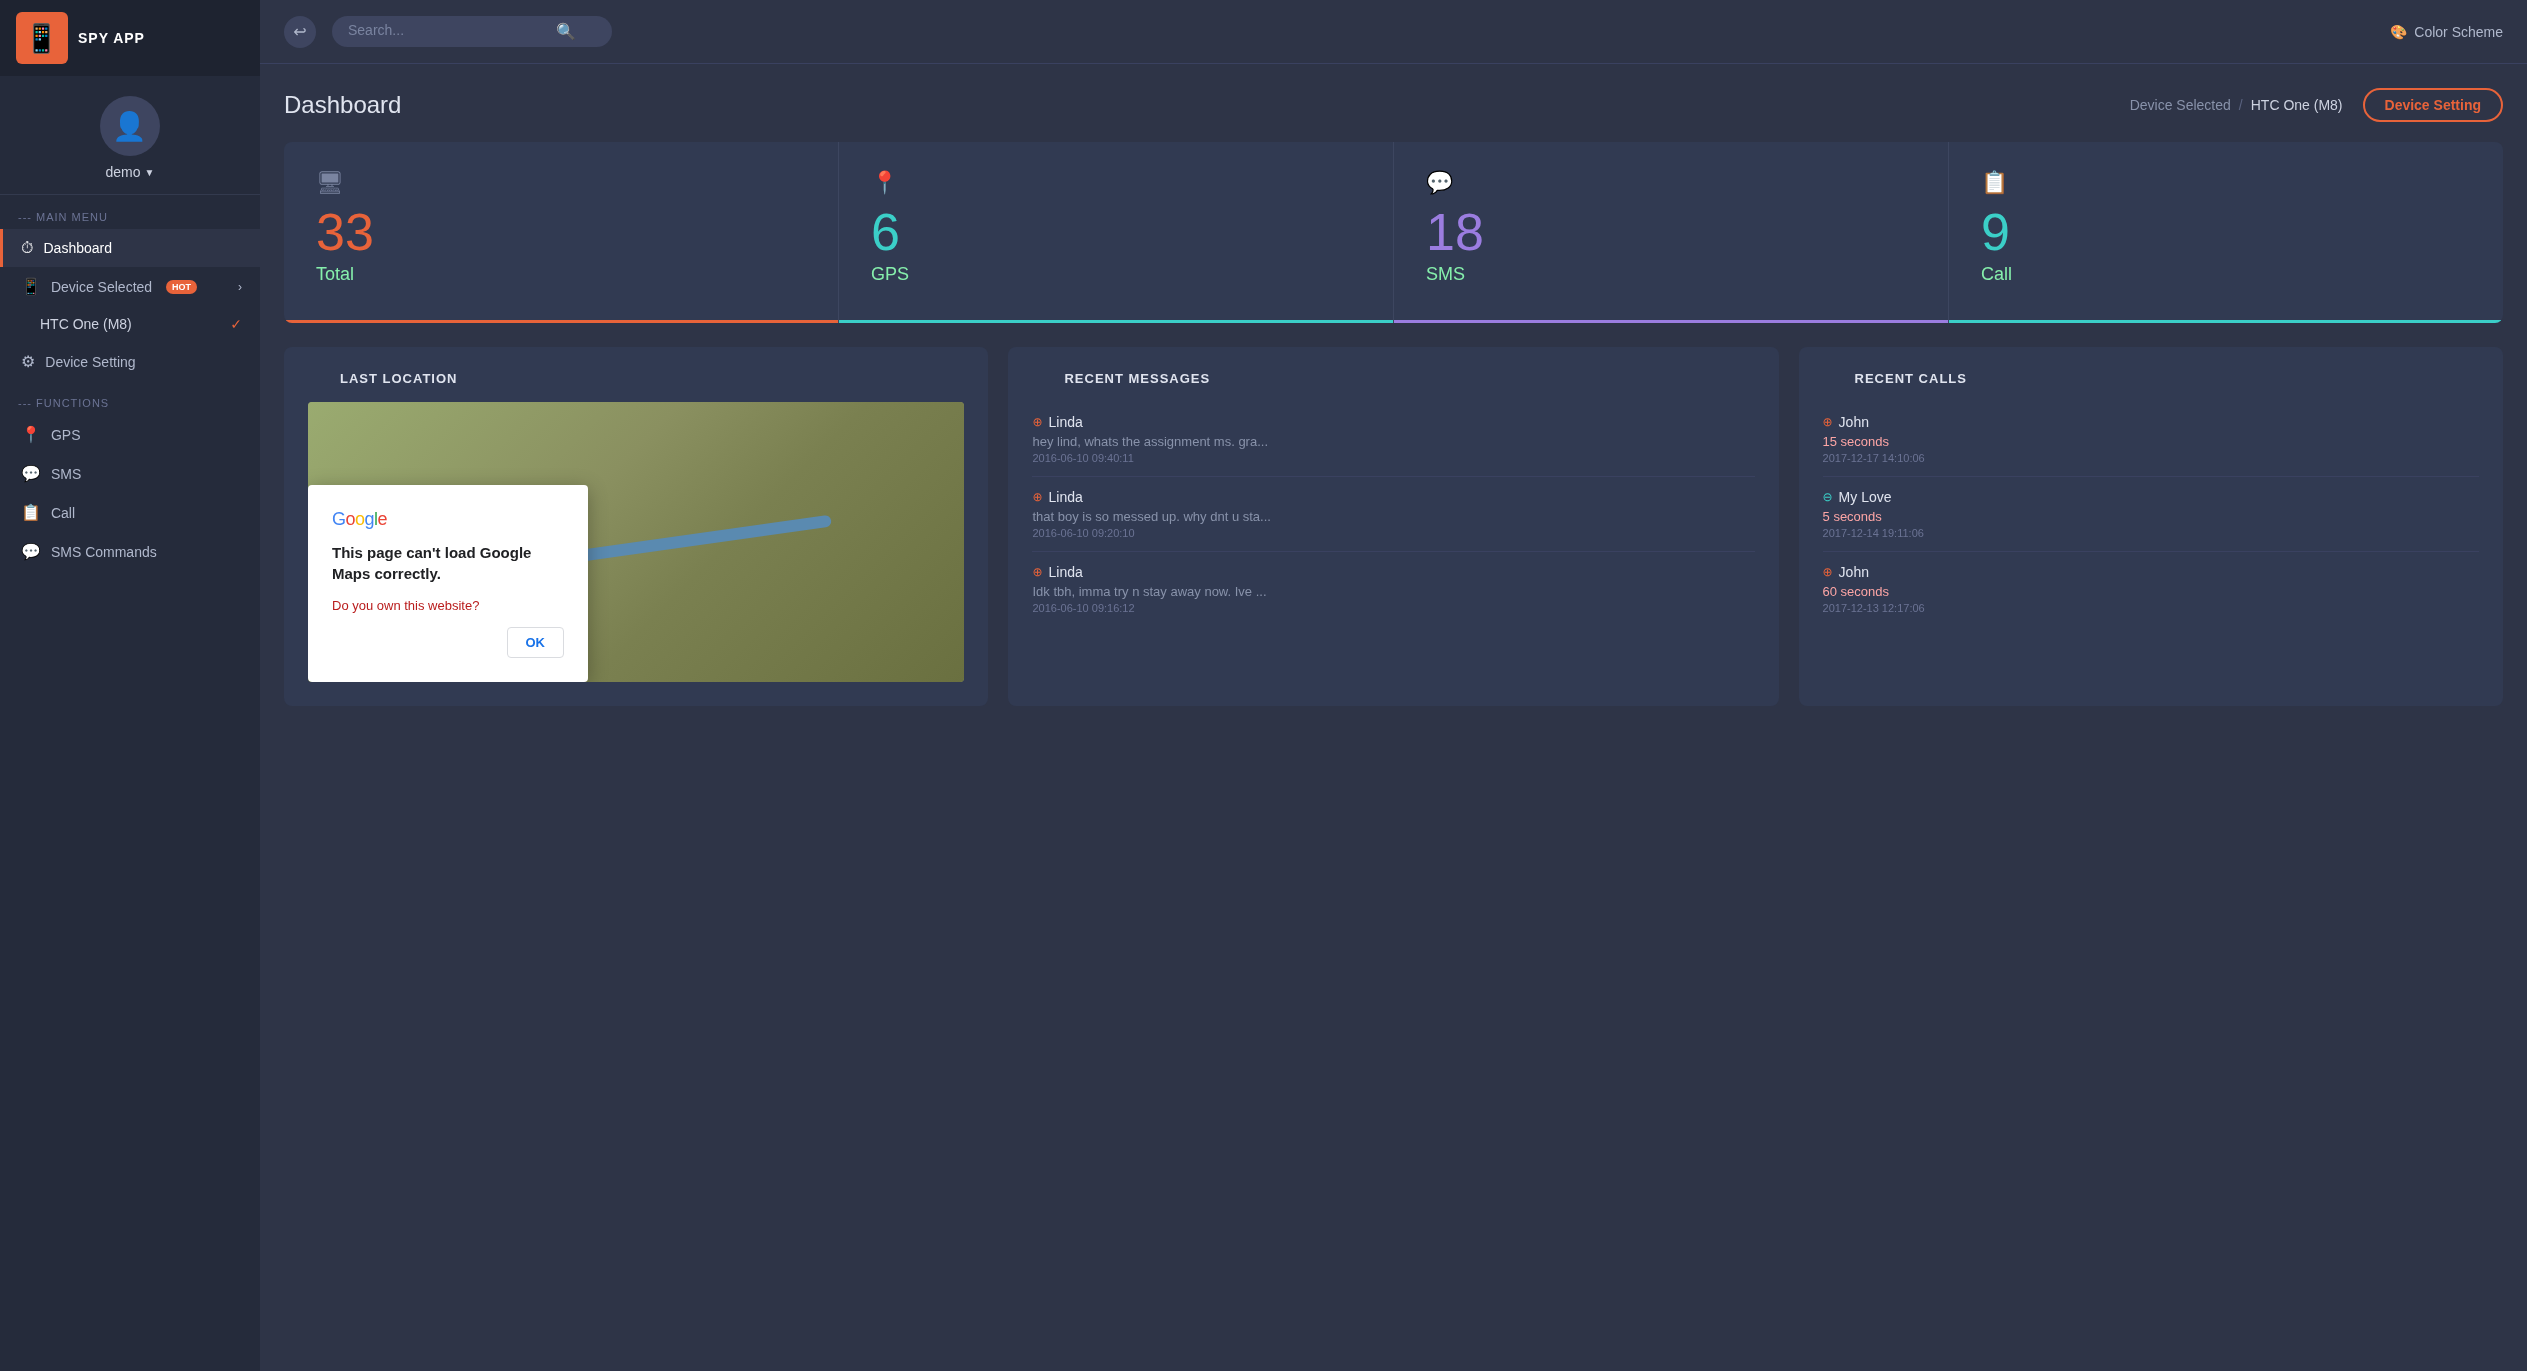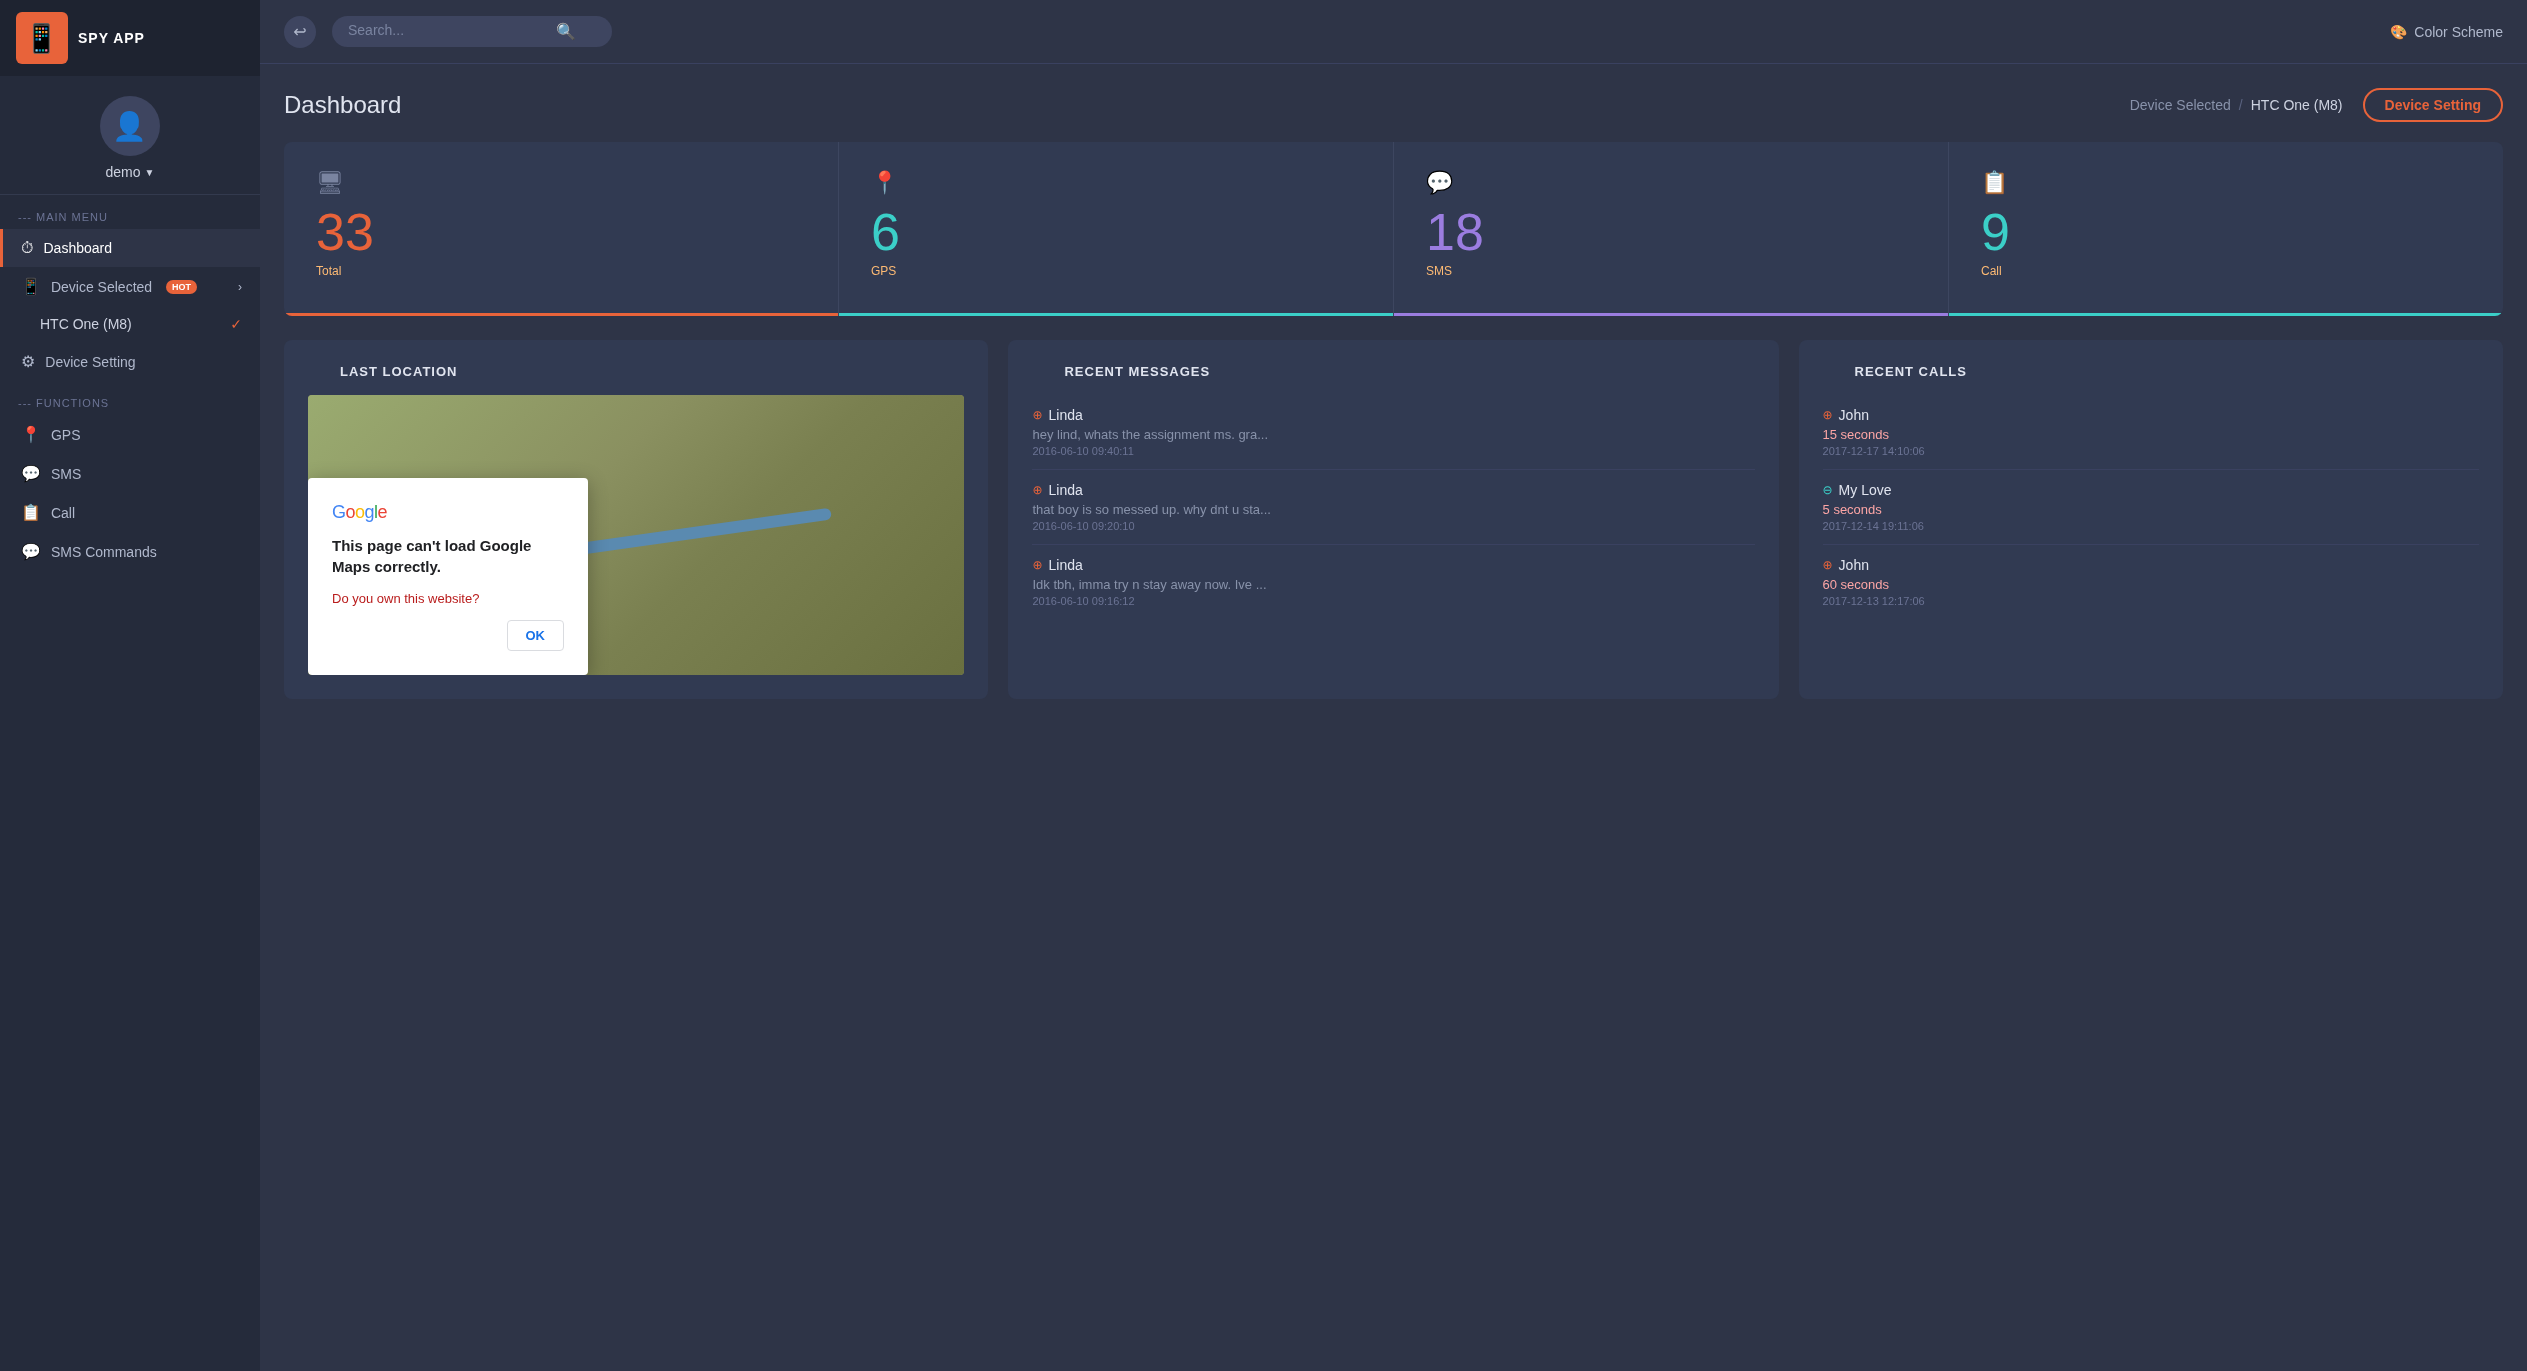--- a/index.html
+++ b/index.html
@@ -221,21 +221,21 @@
     .stat-value {
       font-size: 52px;
       font-weight: 300;
       line-height: 1;
       margin-bottom: 6px;
     }
     .stat-value.orange { color: #e8633a; }
     .stat-value.teal { color: #3bcfc8; }
     .stat-value.purple { color: #9b7de0; }
     .stat-value.green { color: #3bcfc8; }
-    .stat-label { font-size: 12px; color: #fdba74; margin-bottom: 10px; }
+    .stat-label { font-size: 18px; color: #86efac; margin-bottom: 10px; }
     .stat-bar {
       position: absolute;
       bottom: 0; left: 0; right: 0;
       height: 3px;
     }
     .stat-bar.orange { background: #e8633a; }
     .stat-bar.teal { background: #3bcfc8; }
     .stat-bar.purple { background: #9b7de0; }
     .stat-bar.green { background: #3bcfc8; }
 

